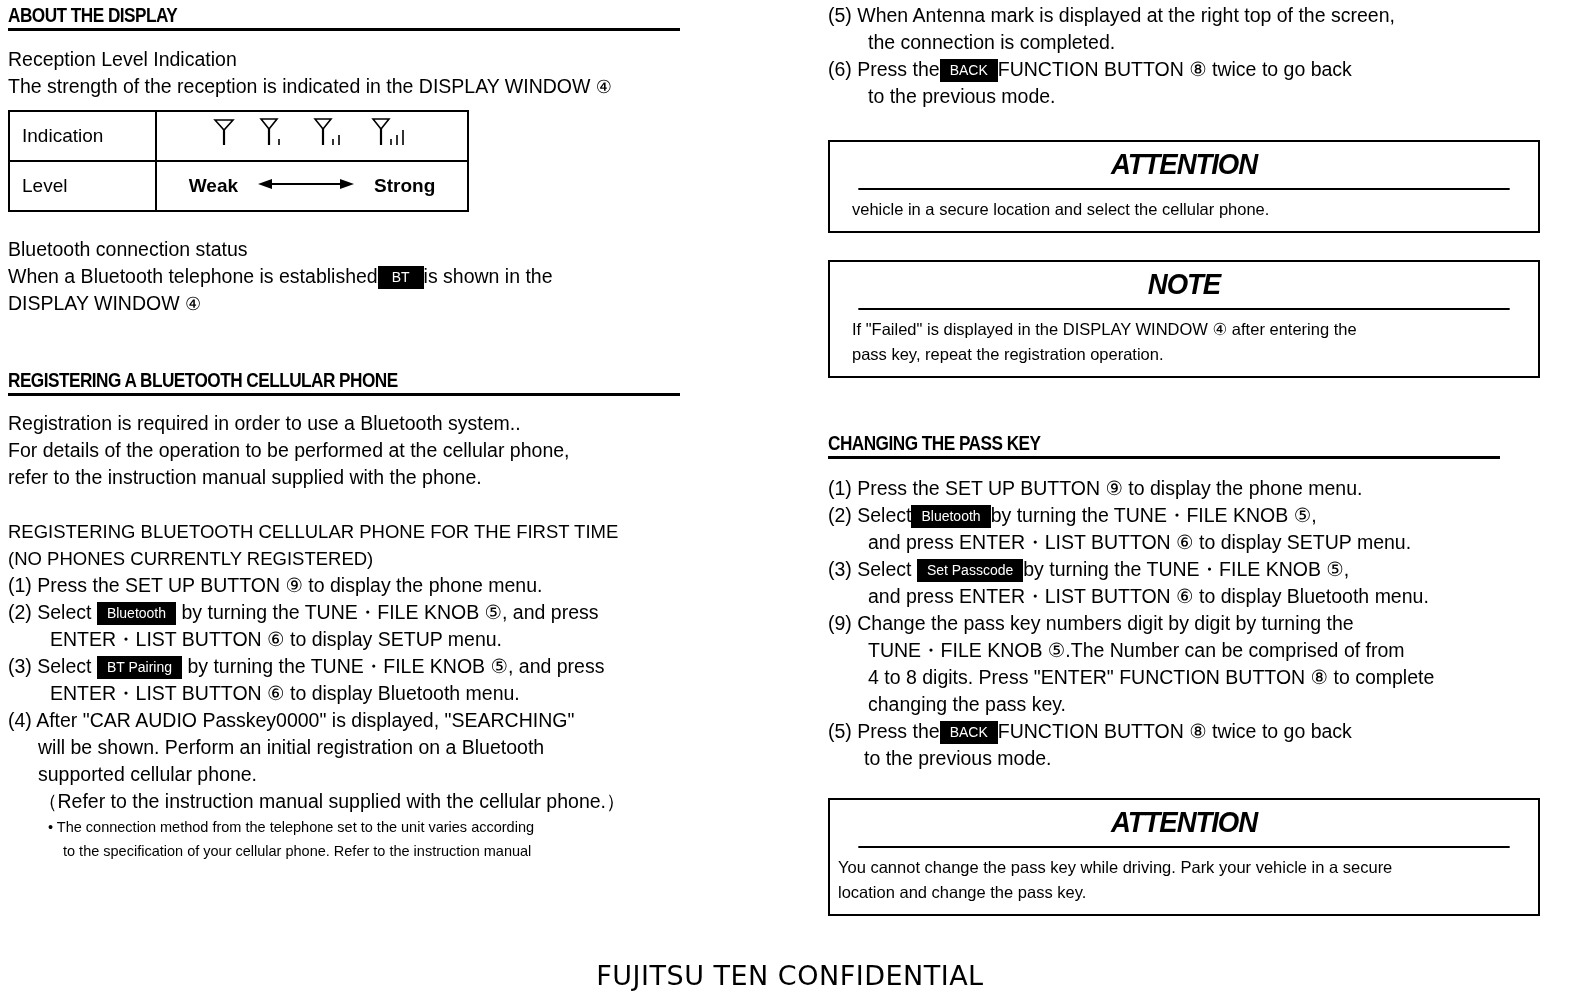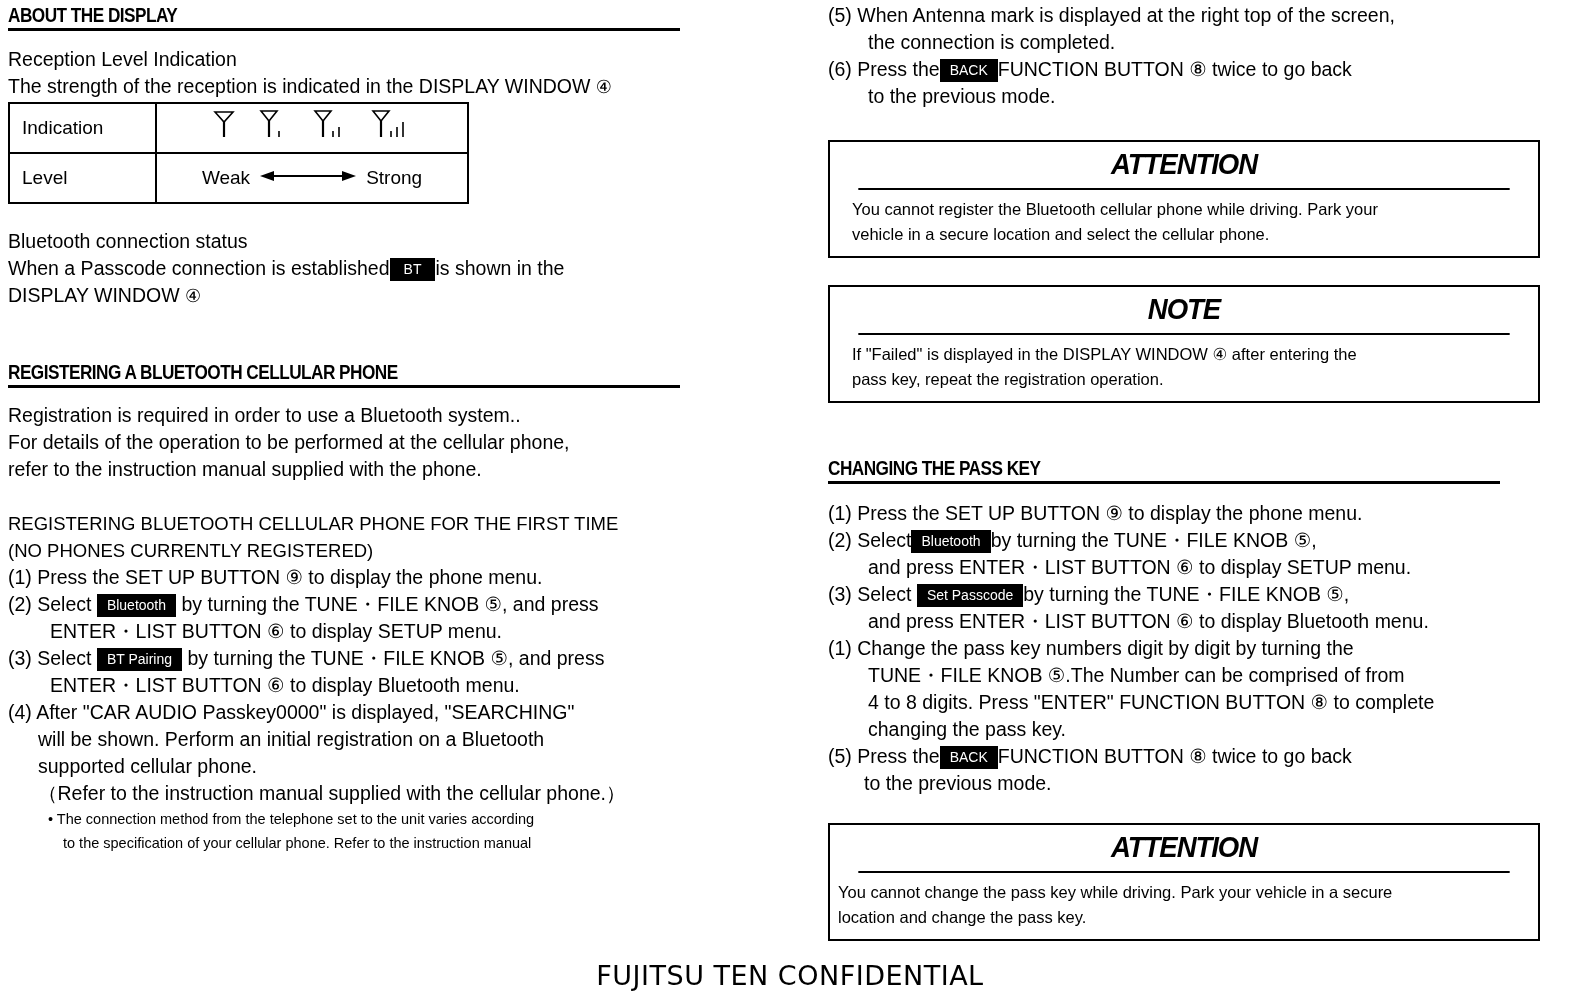--- a/index.html
+++ b/index.html
@@ -80,21 +80,21 @@
     padding: 2px 10px 3px 10px;
     text-align: center;
     vertical-align: 1px;
     white-space: nowrap;
   }
   .key.bt { padding: 2px 14px 3px 14px; }
 
   
   table.recv {
     border-collapse: collapse;
-    margin-top: 2px;
+    margin-top: 10px;
     table-layout: fixed;
   }
   table.recv td {
     border: 2px solid #000;
     font-size: 19px;
     height: 46px;
     vertical-align: middle;
   }
   td.lbl { width: 132px; padding-left: 12px; }
   td.val { width: 308px; text-align: center; }
@@ -104,21 +104,22 @@
     align-items: flex-end;
     justify-content: center;
     gap: 22px;
     height: 34px;
   }
   .lvl-row {
     display: flex;
     align-items: center;
     justify-content: center;
     font-size: 19px;
-    gap: 8px;
+    gap: 18px;
+    font-weight: bold;
   }
   .arrow-2 { display: inline-block; }
 
   
   .box {
     border: 2.5px solid #000;
     width: 100%;
     box-sizing: border-box;
   }
   .box-head {
@@ -222,21 +223,21 @@
             <span>Strong</span>
           </div>
         </td>
       </tr>
     </tbody>
       </table>
 
     <div style="height:24px"></div>
     <div class="body-line">Bluetooth connection status</div>
     <div class="body-line">
-      <span>When a Passcode connection is established</span><span class="key bt">BT</span><span>is shown in the</span>
+      <span>When a Bluetooth telephone is established</span><span class="key bt">BT</span><span>is shown in the</span>
     </div>
     <div class="body-line">
       <span>DISPLAY WINDOW </span><span class="circ">④</span>
     </div>
 
     <div style="height:52px"></div>
     <div class="sec-head">REGISTERING A BLUETOOTH CELLULAR PHONE</div>
     <div class="sec-rule" style="width:672px;"></div>
 
     <div style="height:14px"></div>
@@ -281,21 +282,20 @@
 
     <div class="body-line">
       <span>(6)  Press the</span><span class="key">BACK</span><span>FUNCTION BUTTON ⑧ twice to go back</span>
     </div>
     <div class="body-line" style="padding-left:40px;">to the previous mode.</div>
 
     <div style="height:30px"></div>
     <div class="box">
       <div class="box-head">ATTENTION</div>
       <div class="box-body">
-        <div class="bl">You cannot register the Bluetooth  cellular phone while driving. Park your</div>
         <div class="bl">vehicle  in a secure location and select the cellular phone.</div>
       </div>
     </div>
 
     <div style="height:27px"></div>
     <div class="box">
       <div class="box-head">NOTE</div>
       <div class="box-body">
         <div class="bl">If "Failed" is displayed in the DISPLAY WINDOW  ④ after entering the</div>
         <div class="bl">pass key, repeat the registration operation.</div>
@@ -313,21 +313,21 @@
       <span>(2)   Select</span><span class="key">Bluetooth</span><span>by turning the TUNE・FILE KNOB ⑤,</span>
     </div>
     <div class="body-line" style="padding-left:40px;">and press ENTER・LIST BUTTON ⑥ to display SETUP menu.</div>
 
     <div class="body-line">
       <span>(3)  Select</span>
       <span class="key">Set Passcode</span><span>by turning the TUNE・FILE KNOB ⑤,</span>
     </div>
     <div class="body-line" style="padding-left:40px;">and press ENTER・LIST BUTTON ⑥ to display Bluetooth menu.</div>
 
-    <div class="body-line">(1)  Change the pass key numbers digit by digit by turning the</div>
+    <div class="body-line">(9)  Change the pass key numbers digit by digit by turning the</div>
     <div class="body-line" style="padding-left:40px;">TUNE・FILE KNOB ⑤.The Number can be comprised of from</div>
     <div class="body-line" style="padding-left:40px;">4 to 8 digits. Press "ENTER" FUNCTION BUTTON ⑧ to complete</div>
     <div class="body-line" style="padding-left:40px;">changing the pass key.</div>
 
     <div class="body-line">
       <span>(5) Press the</span><span class="key">BACK</span><span>FUNCTION BUTTON ⑧ twice to go back</span>
     </div>
     <div class="body-line" style="padding-left:36px;">to the previous mode.</div>
 
     <div style="height:26px"></div>

